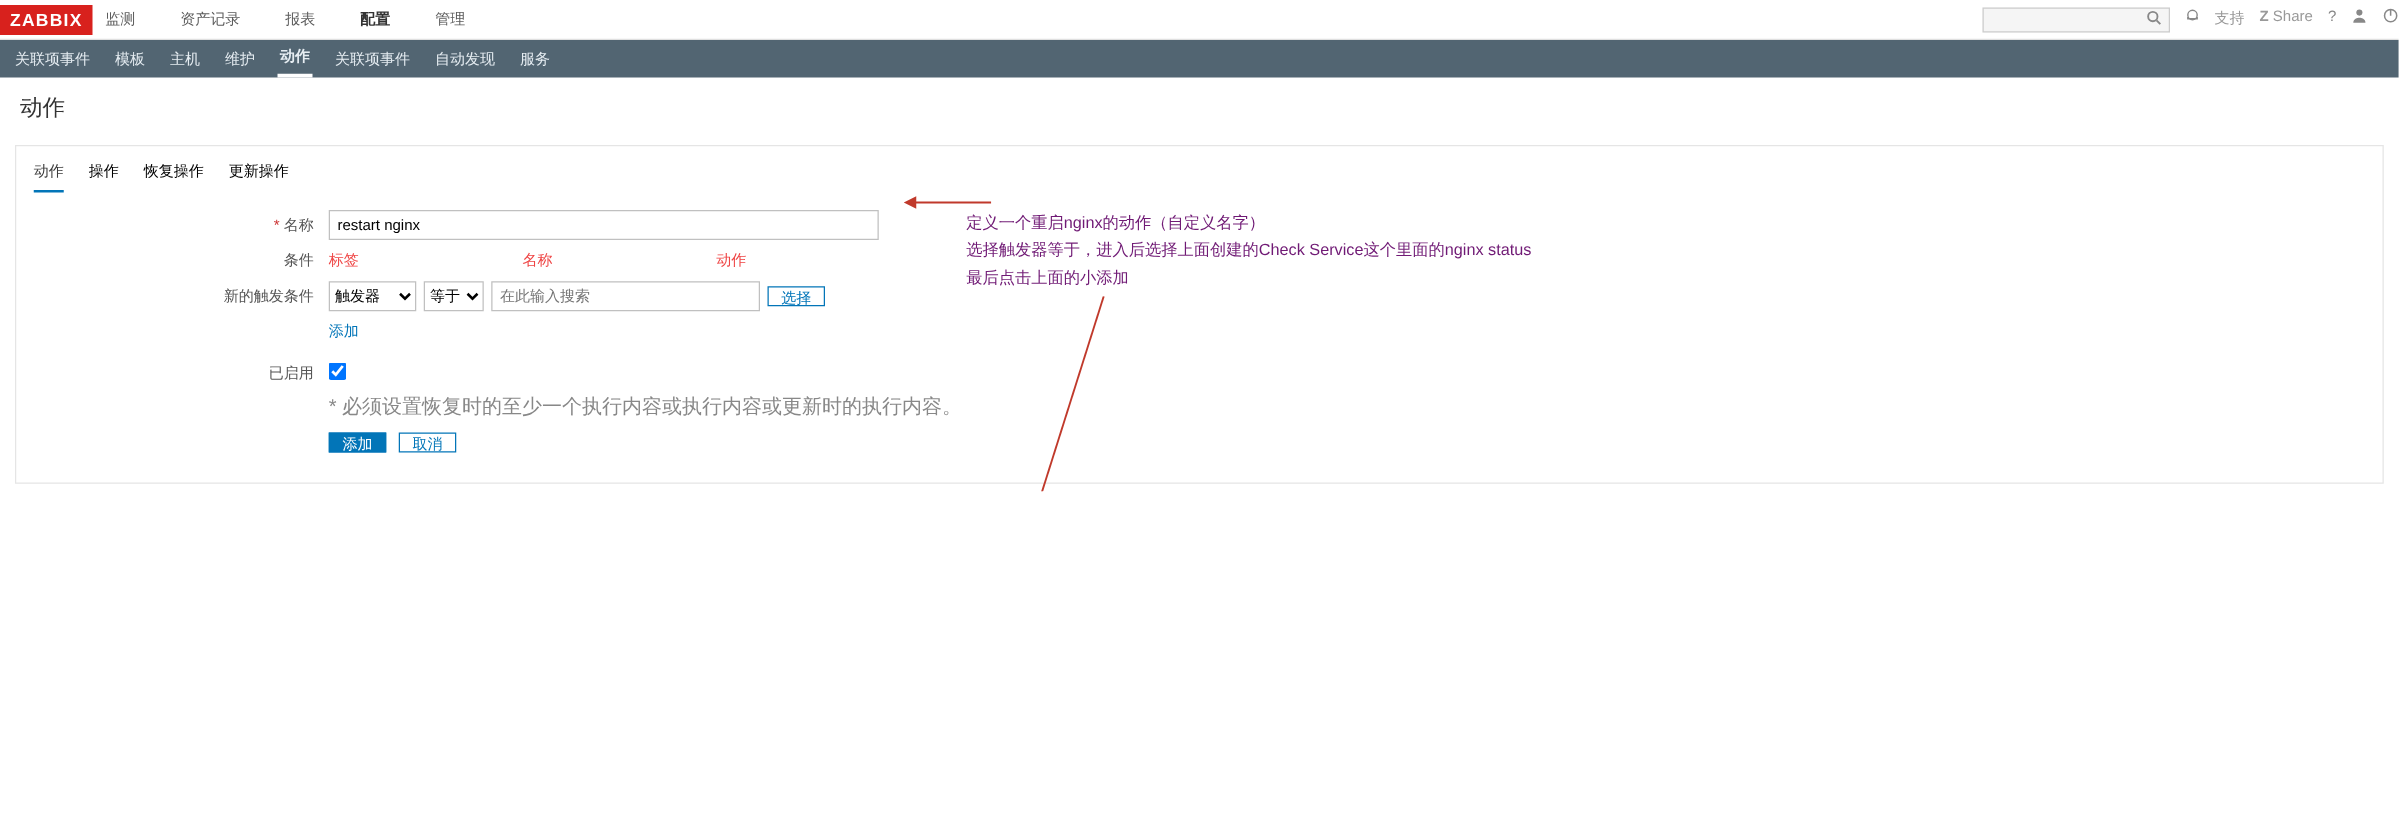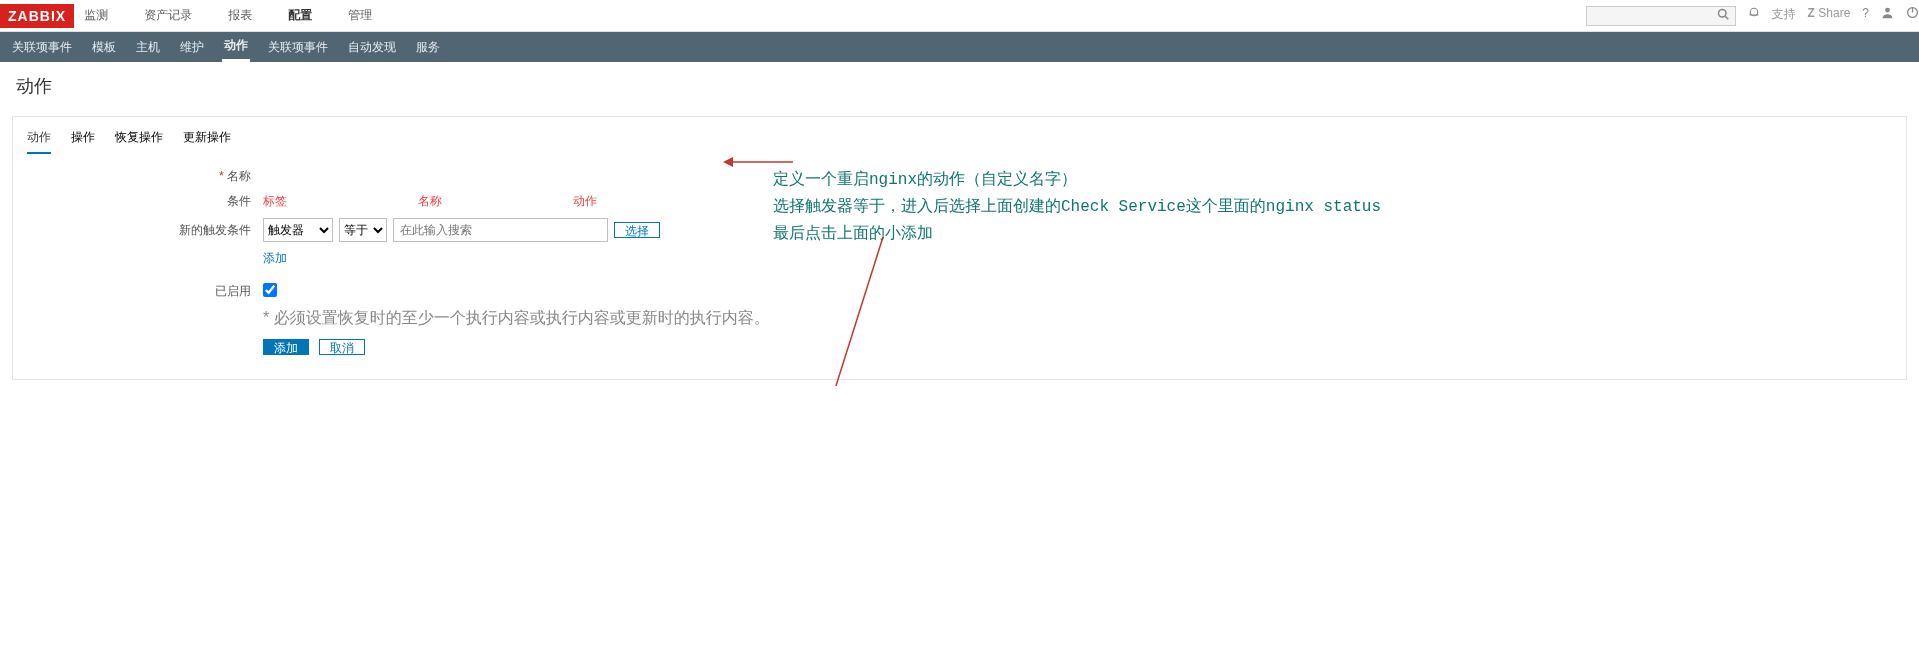--- a/index.html
+++ b/index.html
@@ -26,21 +26,21 @@
 .required::before{content:"* ";color:#c33}
 .ctrl input[type=text]{border:1px solid #c0c0c0;height:24px;padding:2px 6px}
 .ctrl select{border:1px solid #c0c0c0;height:24px;min-width:70px;background:#fff}
 .btn{border:1px solid #0275b8;background:#fff;color:#0275b8;height:16px;padding:0 10px;cursor:pointer}
 .btn.primary{background:#0275b8;color:#fff}
 .link{color:#0275b8;cursor:pointer}
 .cond-head{display:flex;width:440px;color:#ef4444}
 .cond-head span:nth-child(1){width:155px}
 .cond-head span:nth-child(2){width:155px}
 .note{color:#888;font-size:16px}
-.annotation{position:absolute;left:760px;top:50px;color:#0f766e;font-size:16px;line-height:1.7;font-family:Liberation Mono, monospace;white-space:pre}
+.annotation{position:absolute;left:760px;top:50px;color:#701a75;font-size:13px;line-height:1.7;font-family:Liberation Sans, sans-serif;white-space:pre}
 .arrow{position:absolute;pointer-events:none}
 .arrow .line{stroke:#c0392b;stroke-width:1.5;fill:none}
 .arrow .head{fill:#c0392b}
 .dialog{position:absolute;left:505px;top:320px;width:550px;background:#fff;border:1px solid #ccc;box-shadow:0 6px 20px rgba(0,0,0,.15)}
 .dialog-h{padding:8px 12px;font-weight:bold;border-bottom:1px solid #ddd;display:flex;justify-content:space-between}
 .dialog-close{color:#aaa;cursor:pointer;font-size:15px}
 .dialog-body{padding:10px 12px}
 .filter-row{display:flex;justify-content:flex-end;gap:6px;align-items:center;margin-bottom:10px}
 .filter-row select{border:1px solid #aaa;height:22px;min-width:140px;background:#fff}
 .tbl{width:100%;border-collapse:collapse}
@@ -115,20 +115,21 @@
 <div class="content">
   <div class="tabs">
     <a class="active">动作</a>
     <a>操作</a>
     <a>恢复操作</a>
     <a>更新操作</a>
   </div>
 
   <div class="form-row">
     <div class="form-label required">名称</div>
+    <div class="ctrl"><input type="text" style="width: 440px;" value="restart nginx"></div>
   </div>
 
   <div class="form-row">
     <div class="form-label">条件</div>
     <div class="ctrl cond-head">
       <span>标签</span>
       <span>名称</span>
       <span>动作</span>
     </div>
   </div>

